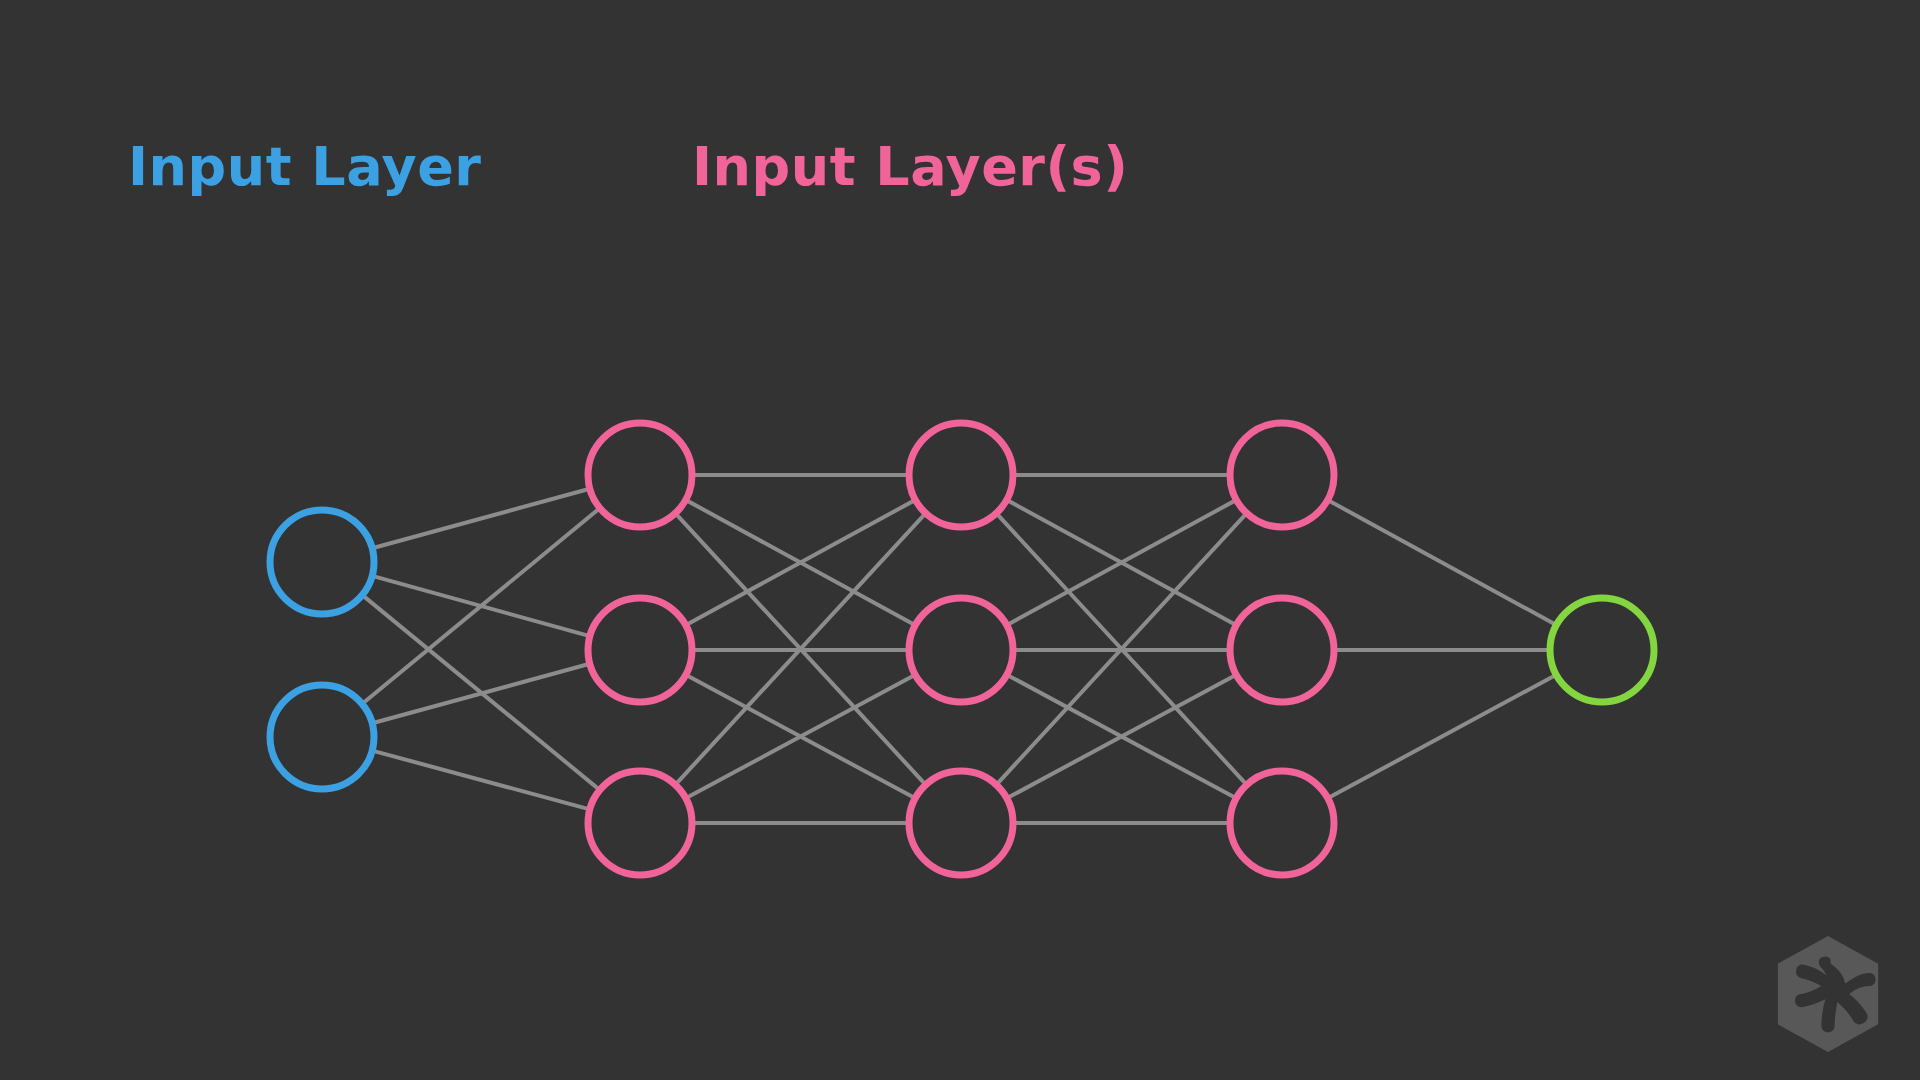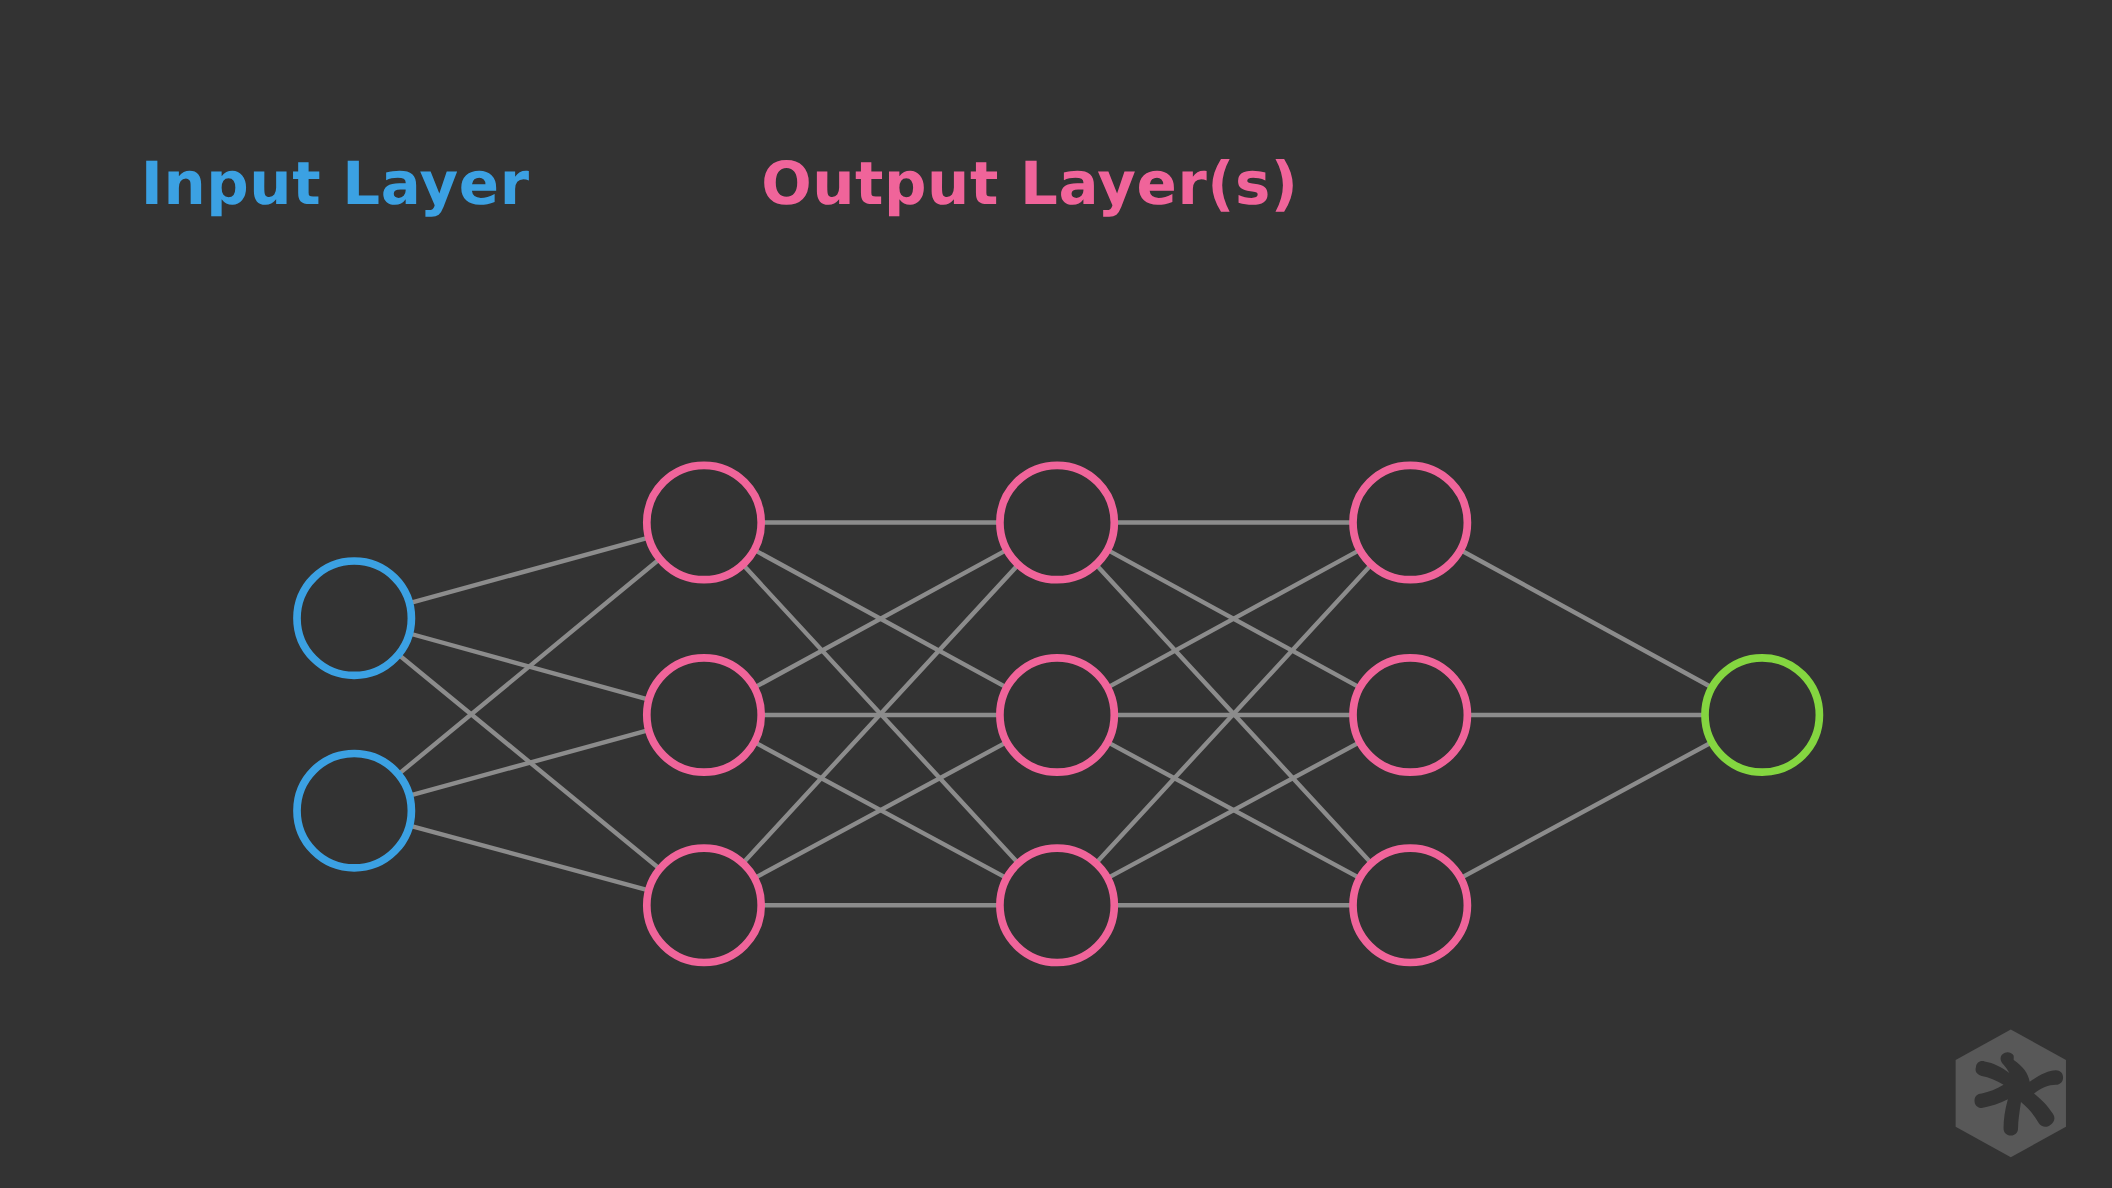--- a/index.html
+++ b/index.html
@@ -97,21 +97,21 @@
         <circle cx="961" cy="823" r="52" fill="none" stroke="#F0649A" stroke-width="7"></circle>
         <circle cx="1282" cy="475" r="52" fill="none" stroke="#F0649A" stroke-width="7"></circle>
         <circle cx="1282" cy="650" r="52" fill="none" stroke="#F0649A" stroke-width="7"></circle>
         <circle cx="1282" cy="823" r="52" fill="none" stroke="#F0649A" stroke-width="7"></circle>
         <circle cx="1602" cy="650" r="52" fill="none" stroke="#84D640" stroke-width="7"></circle>
       </g>
   </svg>
 
   <div class="layer-title" id="title-input" style="color: rgb(59, 161, 227);">Input Layer</div>
 
-  <div class="layer-title" id="title-hidden" style="color: rgb(240, 100, 154);">Output Layer(s)</div>
+  <div class="layer-title" id="title-hidden" style="color: rgb(240, 100, 154);">Input Layer(s)</div>
 
 
   <svg id="watermark" viewBox="0 0 100 100" xmlns="http://www.w3.org/2000/svg">
     <path d="M50 6 L88 27 L88 73 L50 94 L12 73 L12 27 Z" fill="#585858"></path>
     <g fill="#333333">
       <path d="M52 27 C58 31 62 36 63 42 C70 37 76 34 81 34 C84 34 86 36 86 39
                C86 42 84 44 81 44 C76 44 71 46 66 50 C71 54 75 58 79 64
                C81 67 80 70 77 72 C74 74 71 73 69 70 C66 65 62 60 57 56
                C56 63 55 69 55 74 C55 77 53 79 50 79 C47 79 45 77 45 74
                C45 68 46 61 48 54 C42 57 36 59 30 60 C27 60 25 58 25 55

